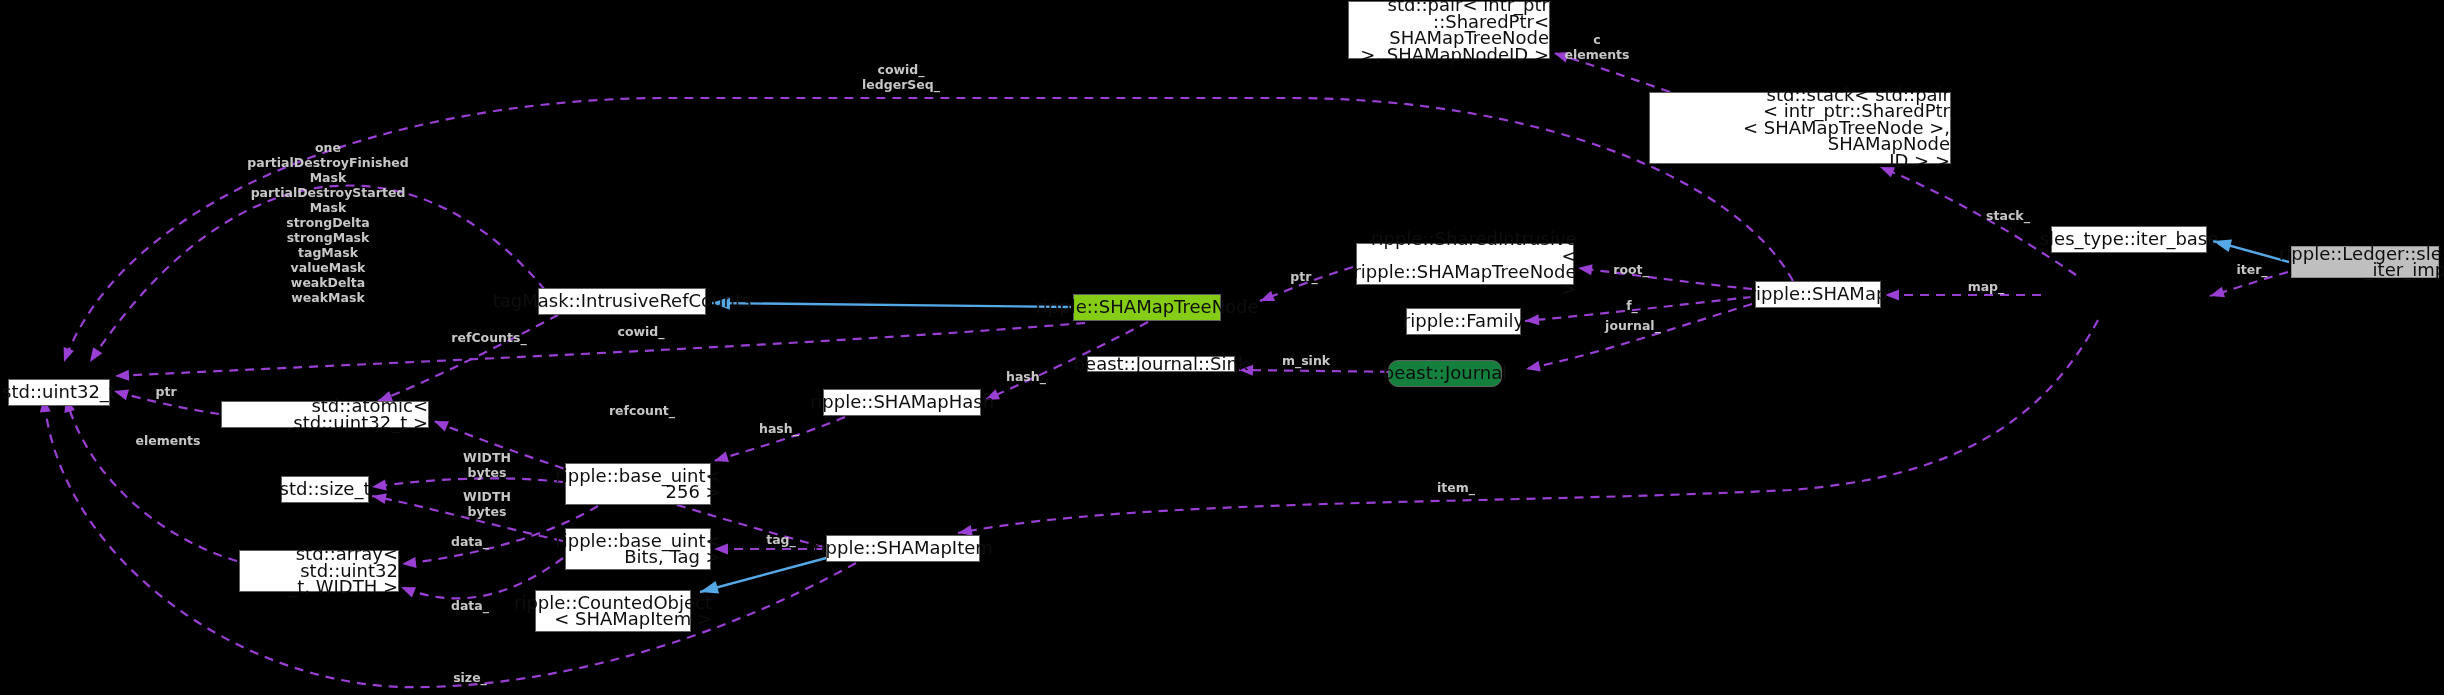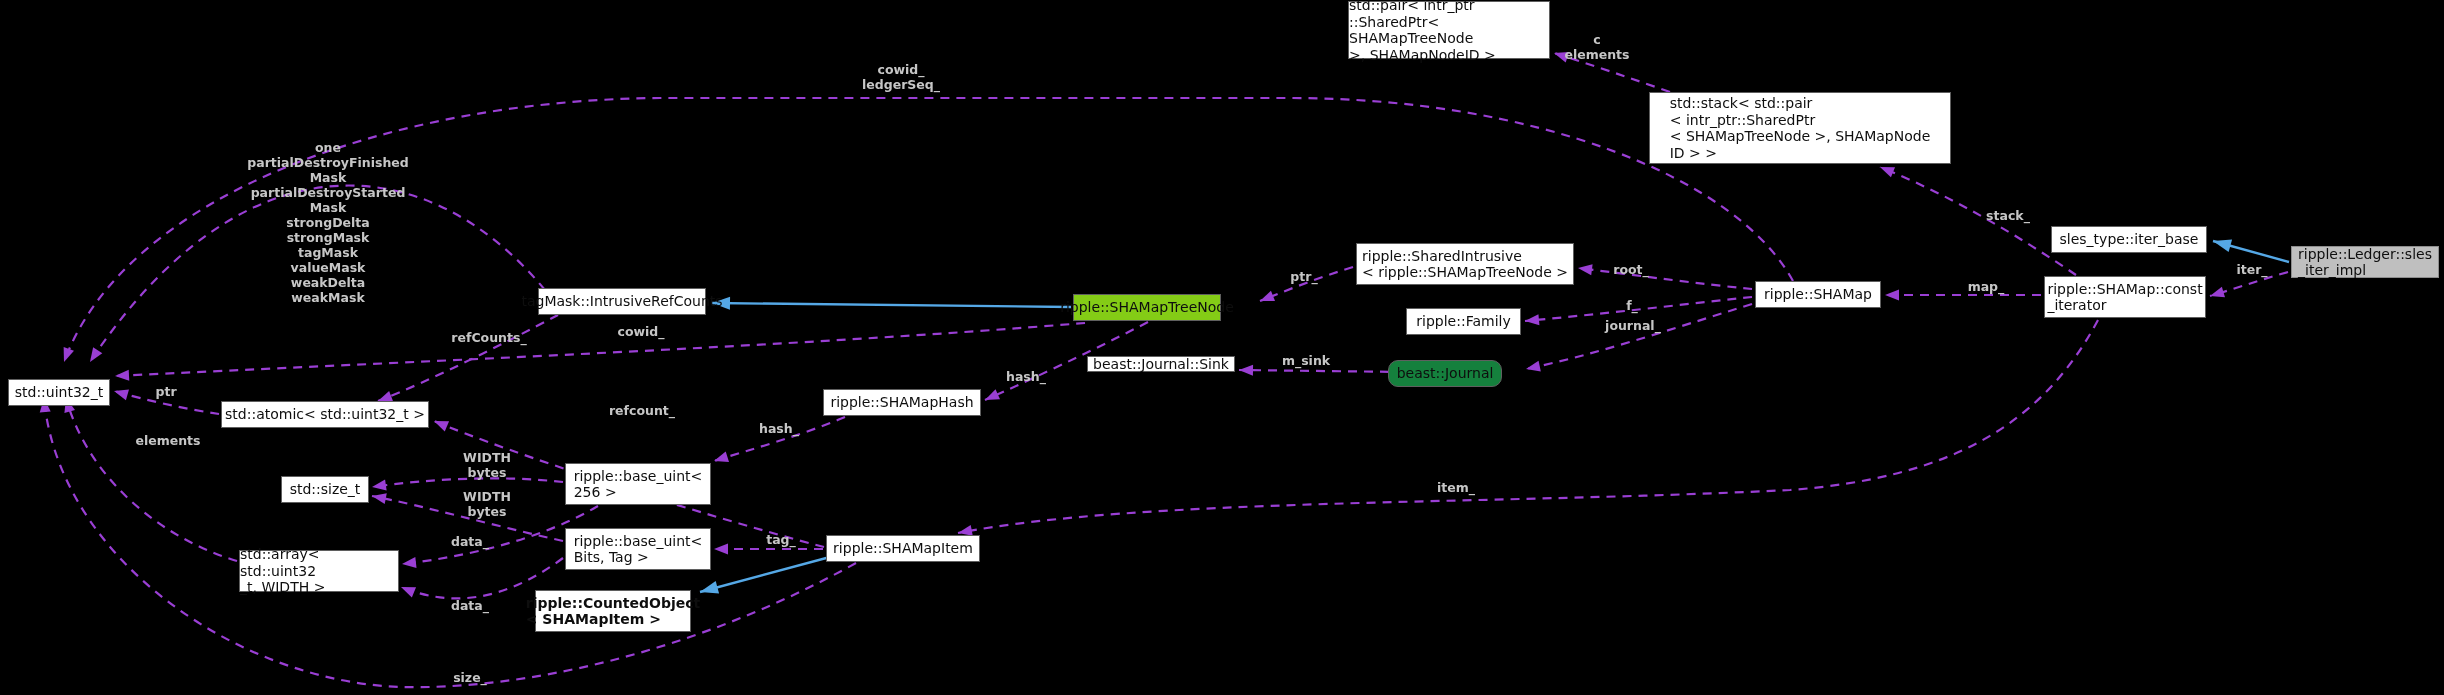--- a/index.html
+++ b/index.html
@@ -11,24 +11,24 @@
     position:relative;
   }
   #canvas{position:absolute;inset:0;width:2444px;height:695px;}
   #edges-svg{position:absolute;left:0;top:0;}
   .node{
     position:absolute;
     box-sizing:border-box;
     background:#ffffff;
     border:1.6px solid #5f5f5f;
     color:#0e0e0e;
-    font-size:14px;
+    font-size:18px;
     line-height:16.5px;
     display:flex;align-items:center;justify-content:center;
-    text-align:left;
+    text-align:right;
     white-space:pre-line;
     cursor:pointer;
   }
   .node.highlighted{
     background:#bfbfbf;
     border-color:#8d8d8d;
   }
   .edge-label{
     position:absolute;
     transform:translateX(-50%);
@@ -127,36 +127,34 @@
     <div class="node" style="left: 8px; top: 367px; width: 102px; height: 27px; background: rgb(255, 255, 255); border-color: rgb(95, 95, 95); margin-top: 12px;">std::uint32_t</div>
     <div class="node" style="left: 221px; top: 401px; width: 208px; height: 27px; background: rgb(255, 255, 255); border-color: rgb(95, 95, 95);">std::atomic&lt; std::uint32_t &gt;</div>
     <div class="node" style="left: 281px; top: 476px; width: 88px; height: 27px; background: rgb(255, 255, 255); border-color: rgb(95, 95, 95);">std::size_t</div>
     <div class="node" style="left: 239px; top: 550px; width: 160px; height: 42px; background: rgb(255, 255, 255); border-color: rgb(95, 95, 95);">std::array&lt; std::uint32
 _t, WIDTH &gt;</div>
     <div class="node" style="left: 538px; top: 288px; width: 168px; height: 27px; background: rgb(255, 255, 255); border-color: rgb(95, 95, 95);">tagMask::IntrusiveRefCounts</div>
     <div class="node" style="left: 565px; top: 463px; width: 146px; height: 42px; background: rgb(255, 255, 255); border-color: rgb(95, 95, 95);">ripple::base_uint&lt;
 256 &gt;</div>
     <div class="node" style="left: 565px; top: 528px; width: 146px; height: 42px; background: rgb(255, 255, 255); border-color: rgb(95, 95, 95);">ripple::base_uint&lt;
 Bits, Tag &gt;</div>
-    <div class="node" style="left: 535px; top: 590px; width: 156px; height: 42px; background: rgb(255, 255, 255); border-color: rgb(95, 95, 95); font-weight: bold;">ripple::CountedObject
+    <div class="node" style="left: 535px; top: 590px; width: 156px; height: 42px; background: rgb(255, 255, 255); border-color: rgb(95, 95, 95);">ripple::CountedObject
 &lt; SHAMapItem &gt;</div>
     <div class="node" style="left: 823px; top: 389px; width: 158px; height: 27px; background: rgb(255, 255, 255); border-color: rgb(95, 95, 95);">ripple::SHAMapHash</div>
     <div class="node" style="left: 826px; top: 535px; width: 154px; height: 27px; background: rgb(255, 255, 255); border-color: rgb(95, 95, 95);">ripple::SHAMapItem</div>
     <div class="node" style="left: 1073px; top: 294px; width: 148px; height: 27px; background: #84cc16; border-color: rgb(95, 95, 95);">ripple::SHAMapTreeNode</div>
     <div class="node" style="left: 1087px; top: 356px; width: 148px; height: 16px; background: rgb(255, 255, 255); border-color: rgb(95, 95, 95);">beast::Journal::Sink</div>
     <div class="node" style="left: 1356px; top: 243px; width: 218px; height: 42px; background: rgb(255, 255, 255); border-color: rgb(95, 95, 95);">ripple::SharedIntrusive
 &lt; ripple::SHAMapTreeNode &gt;</div>
     <div class="node" style="left: 1406px; top: 308px; width: 115px; height: 27px; background: rgb(255, 255, 255); border-color: rgb(95, 95, 95);">ripple::Family</div>
     <div class="node" style="left: 1388px; top: 360px; width: 114px; height: 27px; background: #15803d; border-color: rgb(95, 95, 95); border-radius: 10px;">beast::Journal</div>
     <div class="node" style="left: 1348px; top: 1px; width: 202px; height: 58px; background: rgb(255, 255, 255); border-color: rgb(95, 95, 95);">std::pair&lt; intr_ptr
 ::SharedPtr&lt; SHAMapTreeNode
 &gt;, SHAMapNodeID &gt;</div>
     <div class="node" style="left: 1649px; top: 92px; width: 302px; height: 72px; background: rgb(255, 255, 255); border-color: rgb(95, 95, 95);">std::stack&lt; std::pair
 &lt; intr_ptr::SharedPtr
 &lt; SHAMapTreeNode &gt;, SHAMapNode
 ID &gt; &gt;</div>
     <div class="node" style="left: 1755px; top: 281px; width: 126px; height: 27px; background: rgb(255, 255, 255); border-color: rgb(95, 95, 95);">ripple::SHAMap</div>
     <div class="node" style="left: 2051px; top: 226px; width: 156px; height: 27px; background: rgb(255, 255, 255); border-color: rgb(95, 95, 95);">sles_type::iter_base</div>
-    <div class="node" style="left: 2044px; top: 276px; width: 162px; height: 42px; background: rgb(255, 255, 255); border-color: rgb(95, 95, 95);">ripple::SHAMap::const
-_iterator</div>
     <div class="node highlighted" style="left: 2291px; top: 246px; width: 148px; height: 32px; background: rgb(191, 191, 191);">ripple::Ledger::sles
 _iter_impl</div>
   </div>
 
 </body></html>

